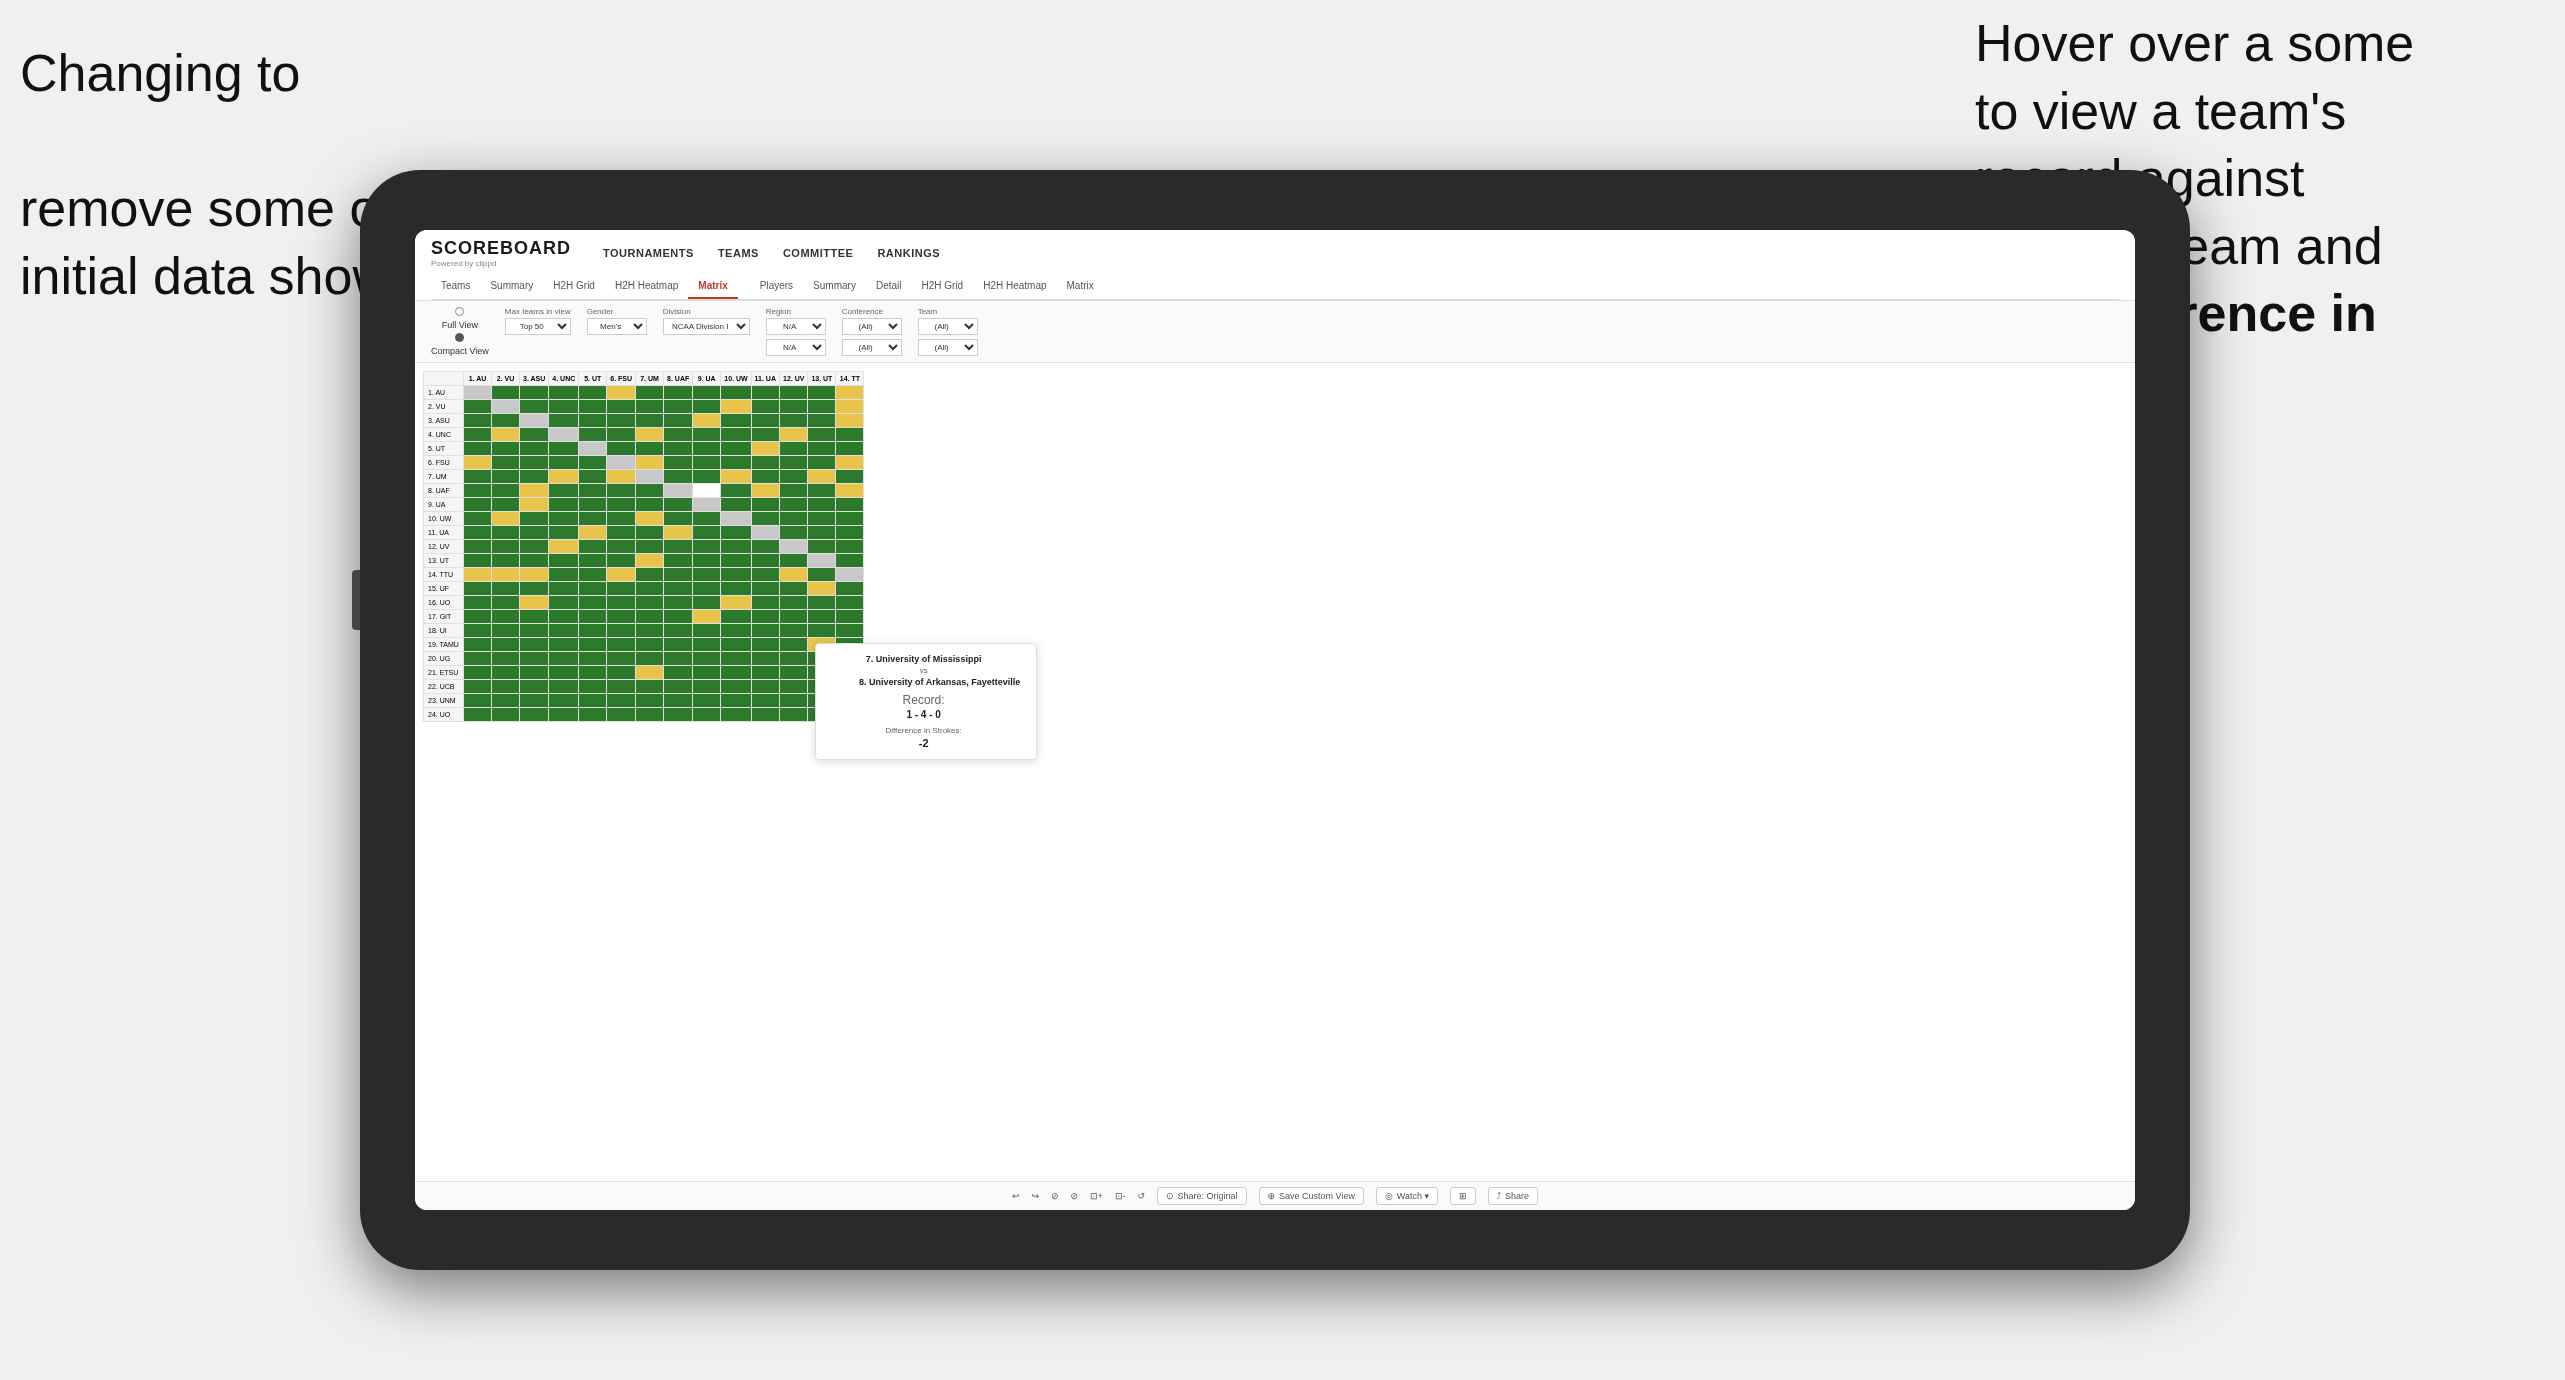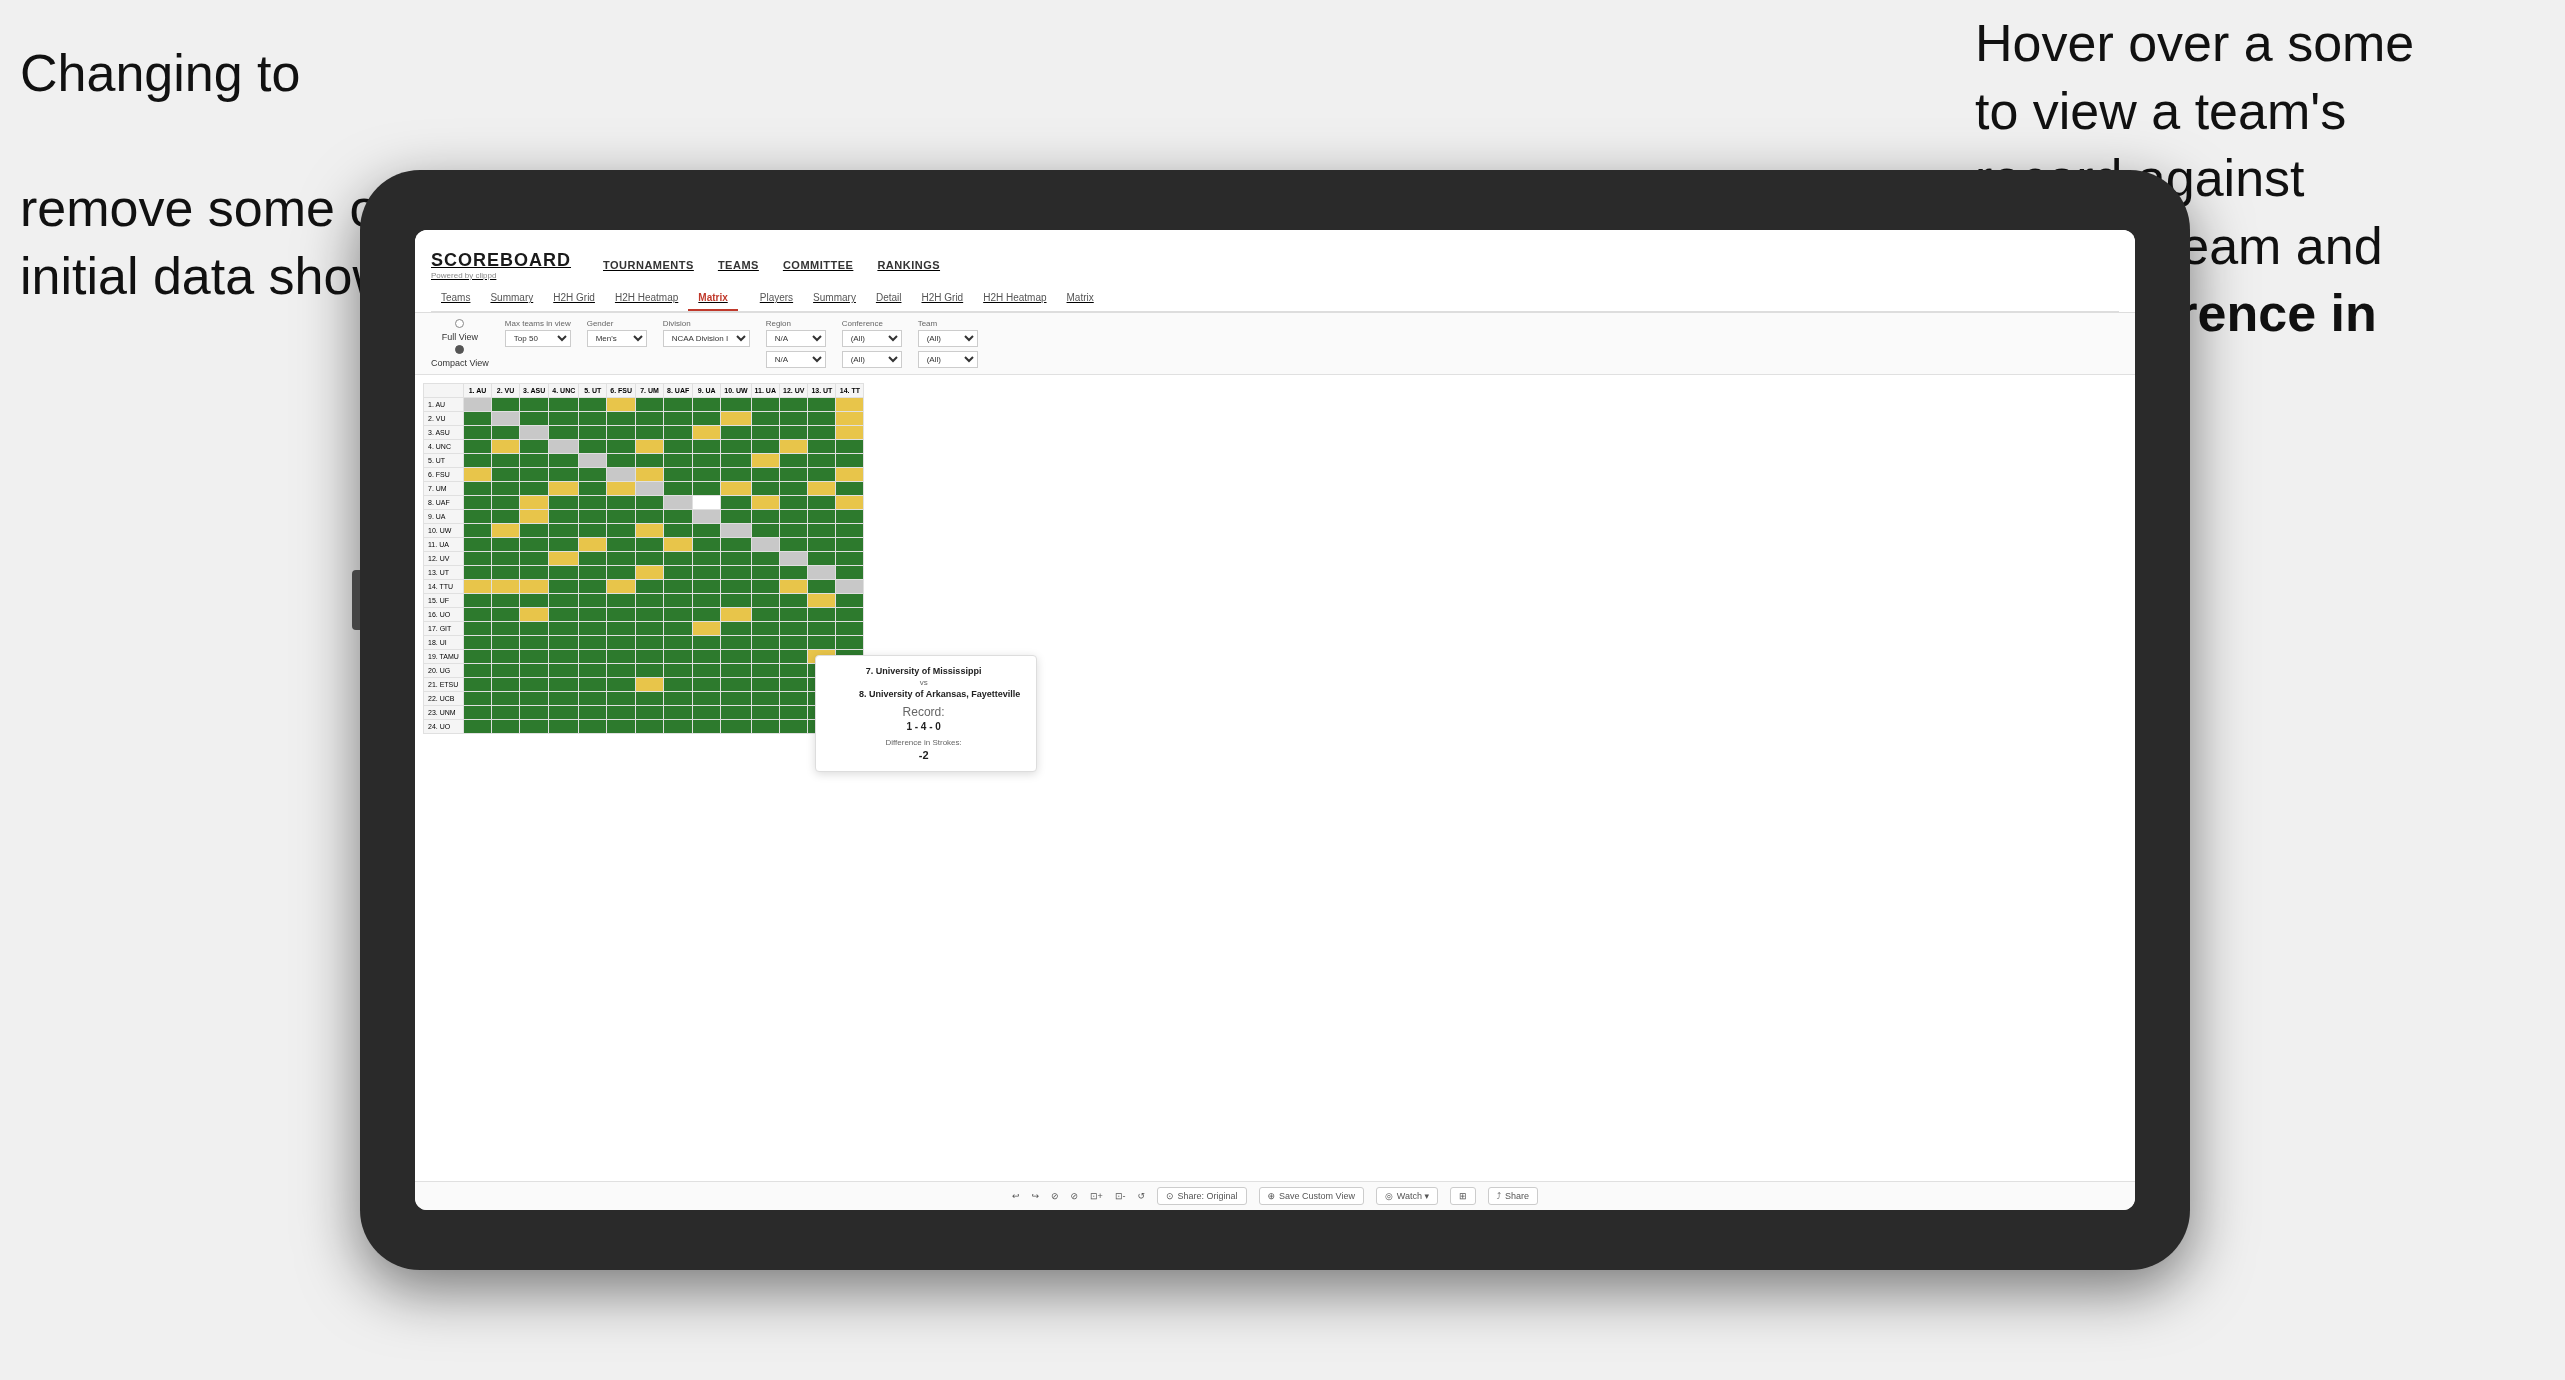--- a/index.html
+++ b/index.html
@@ -83,23 +83,22 @@
       width: 8px;
       height: 60px;
       background: #444;
       border-radius: 4px 0 0 4px;
     }
 
     
     .nav-bar {
       background: #fff;
       border-bottom: 1px solid #ddd;
-      padding: 20px 16px 0;
+      padding: 8px 16px 0;
       flex-shrink: 0;
-      text-decoration: underline;
     }
 
     .nav-top {
       display: flex;
       align-items: center;
       gap: 32px;
       margin-bottom: 6px;
     }
 
     .logo-area {
@@ -208,20 +207,21 @@
       color: #666;
     }
 
     .control-select {
       font-size: 8px;
       color: #333;
       border: 1px solid #ccc;
       padding: 2px 4px;
       background: #fff;
       min-width: 60px;
+      text-align: center;
     }
 
     
     .matrix-container {
       flex: 1;
       overflow: auto;
       padding: 8px;
     }
 
     .matrix-table {

